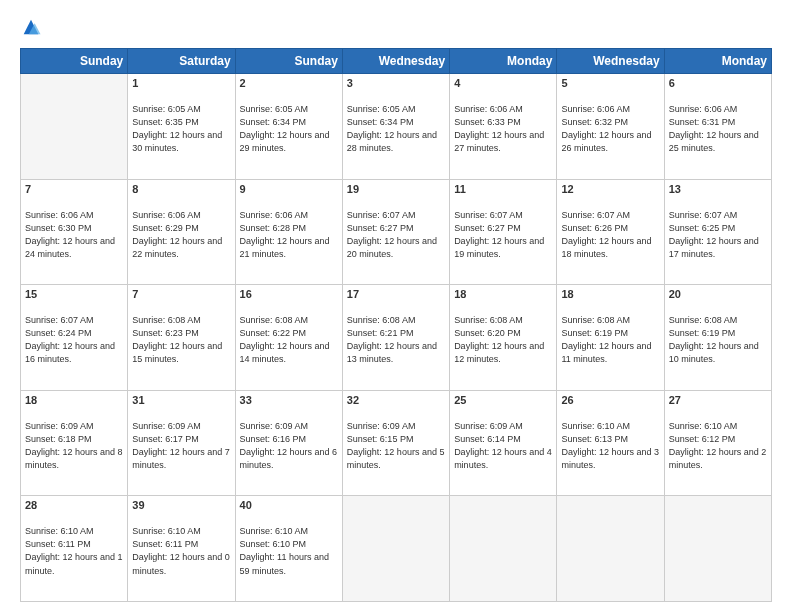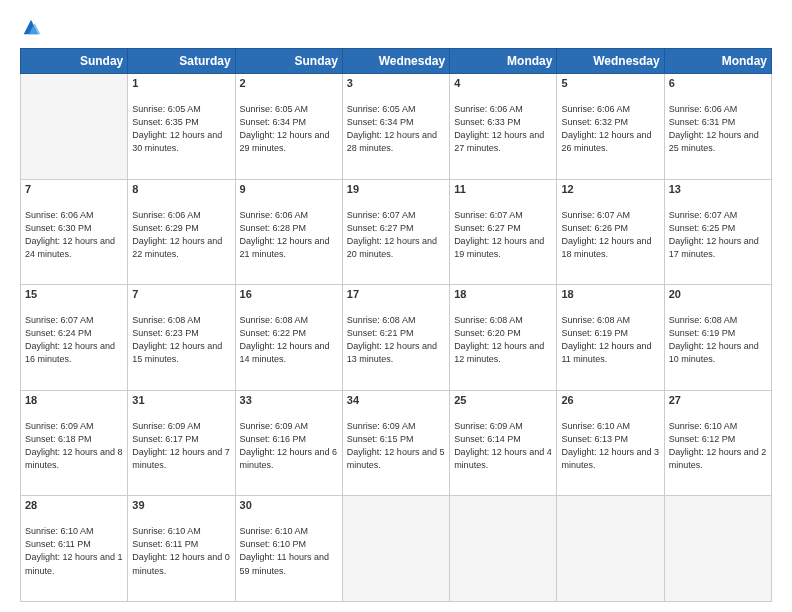--- a/index.html
+++ b/index.html
@@ -229,21 +229,21 @@
           </td>
           <td>
             <span class="day-number">31</span>
             <div class="day-info">Sunrise: 6:09 AM<br>Sunset: 6:17 PM<br>Daylight: 12 hours and 7 minutes.</div>
           </td>
           <td>
             <span class="day-number">33</span>
             <div class="day-info">Sunrise: 6:09 AM<br>Sunset: 6:16 PM<br>Daylight: 12 hours and 6 minutes.</div>
           </td>
           <td>
-            <span class="day-number">34</span>
+            <span class="day-number">32</span>
             <div class="day-info">Sunrise: 6:09 AM<br>Sunset: 6:15 PM<br>Daylight: 12 hours and 5 minutes.</div>
           </td>
           <td>
             <span class="day-number">25</span>
             <div class="day-info">Sunrise: 6:09 AM<br>Sunset: 6:14 PM<br>Daylight: 12 hours and 4 minutes.</div>
           </td>
           <td>
             <span class="day-number">26</span>
             <div class="day-info">Sunrise: 6:10 AM<br>Sunset: 6:13 PM<br>Daylight: 12 hours and 3 minutes.</div>
           </td>
@@ -255,21 +255,21 @@
         <tr>
           <td>
             <span class="day-number">28</span>
             <div class="day-info">Sunrise: 6:10 AM<br>Sunset: 6:11 PM<br>Daylight: 12 hours and 1 minute.</div>
           </td>
           <td>
             <span class="day-number">39</span>
             <div class="day-info">Sunrise: 6:10 AM<br>Sunset: 6:11 PM<br>Daylight: 12 hours and 0 minutes.</div>
           </td>
           <td>
-            <span class="day-number">30</span>
+            <span class="day-number">40</span>
             <div class="day-info">Sunrise: 6:10 AM<br>Sunset: 6:10 PM<br>Daylight: 11 hours and 59 minutes.</div>
           </td>
           <td class="empty"></td>
           <td class="empty"></td>
           <td class="empty"></td>
           <td class="empty"></td>
         </tr>
       </tbody>
   </table>
 </div>

